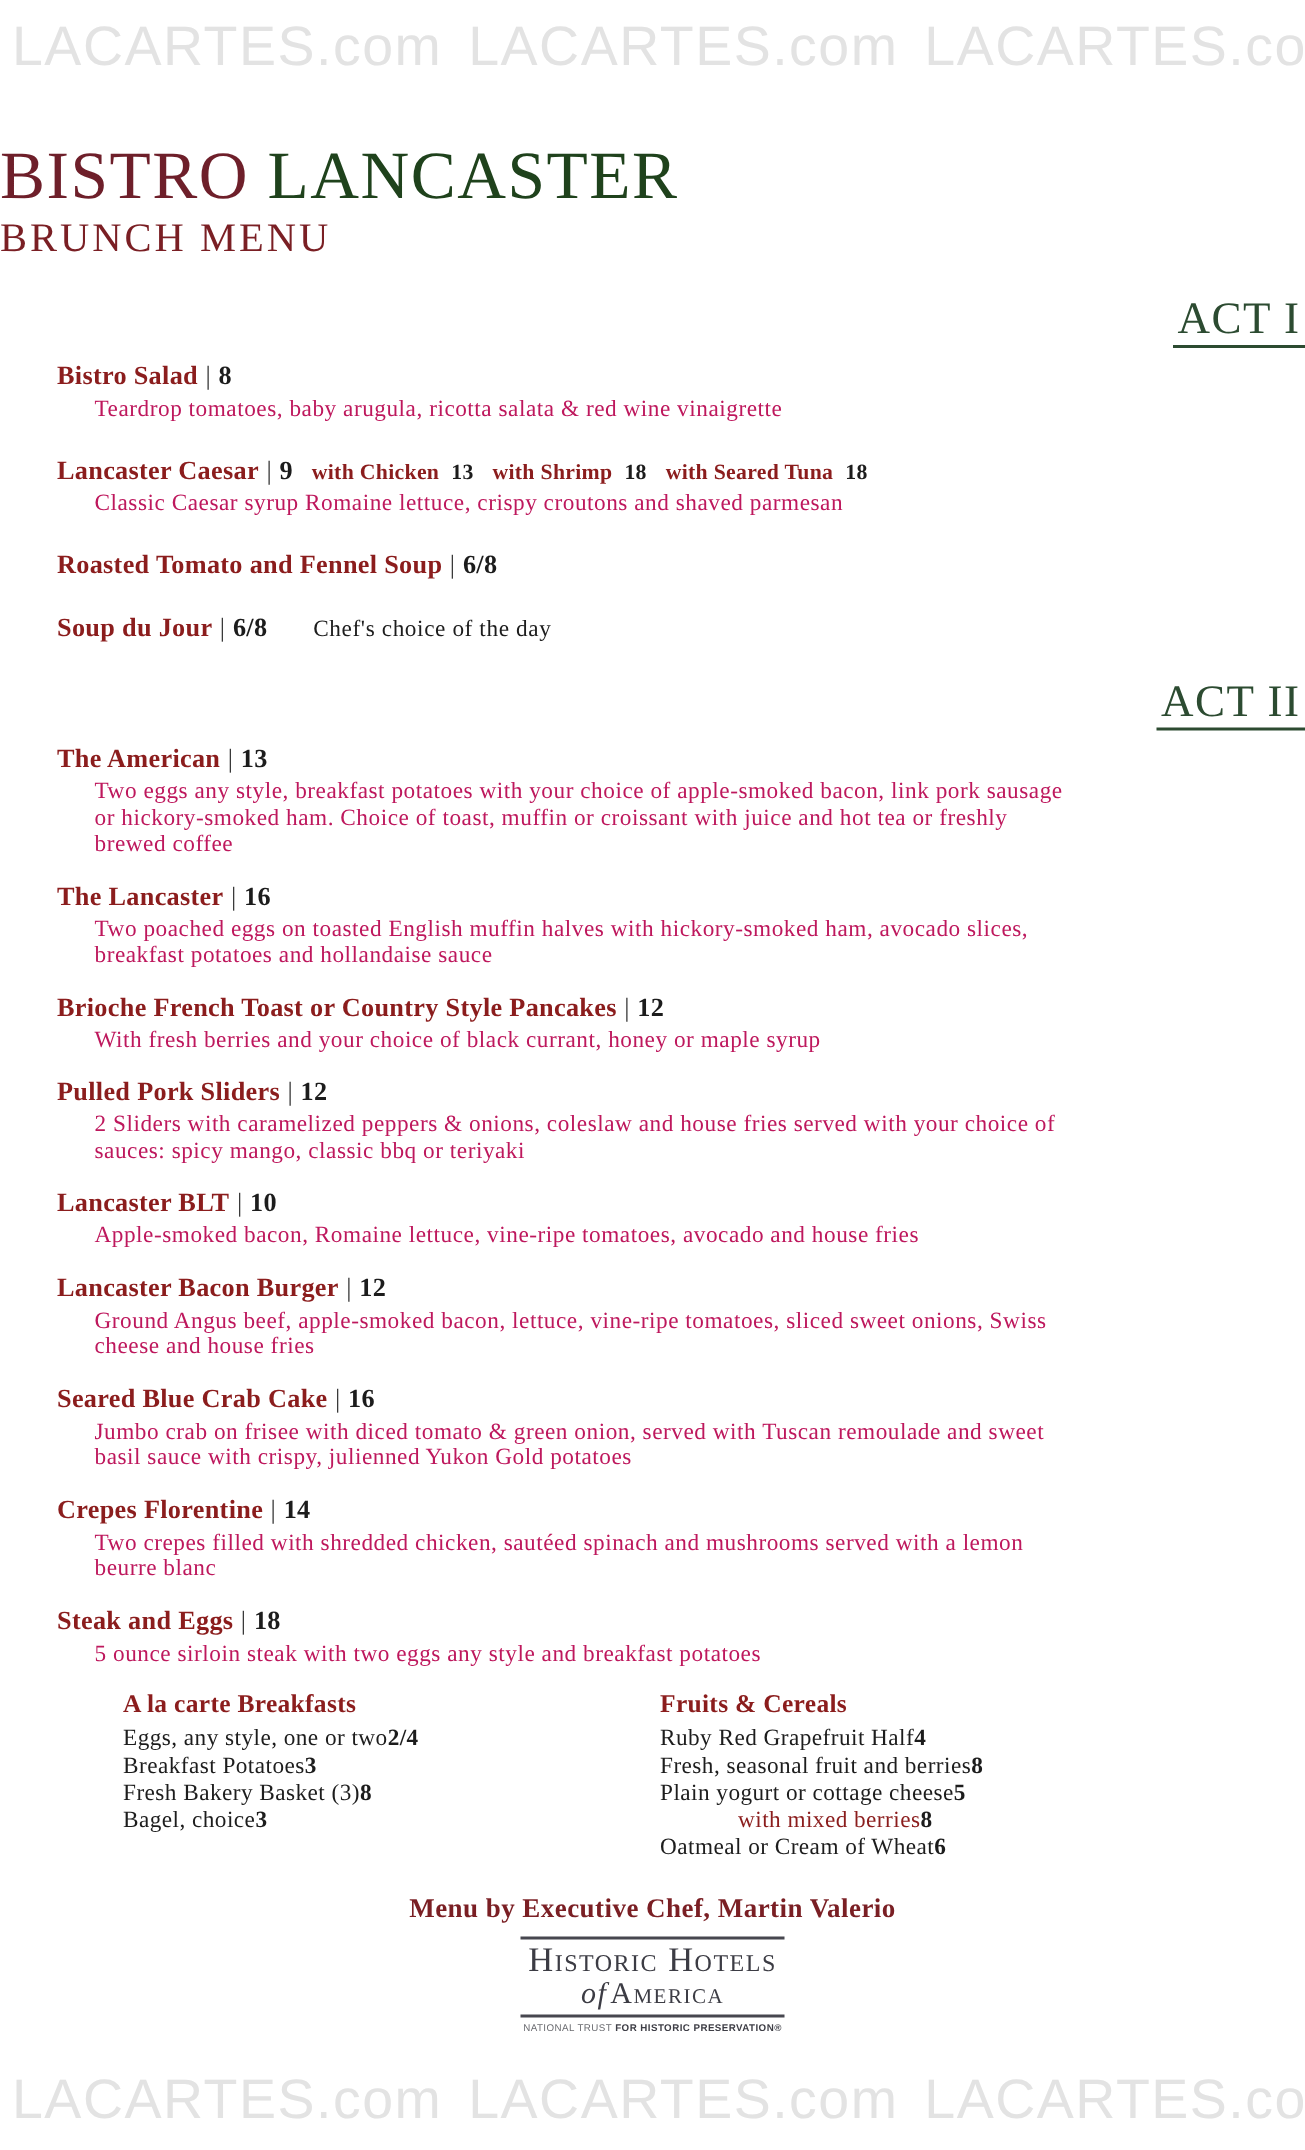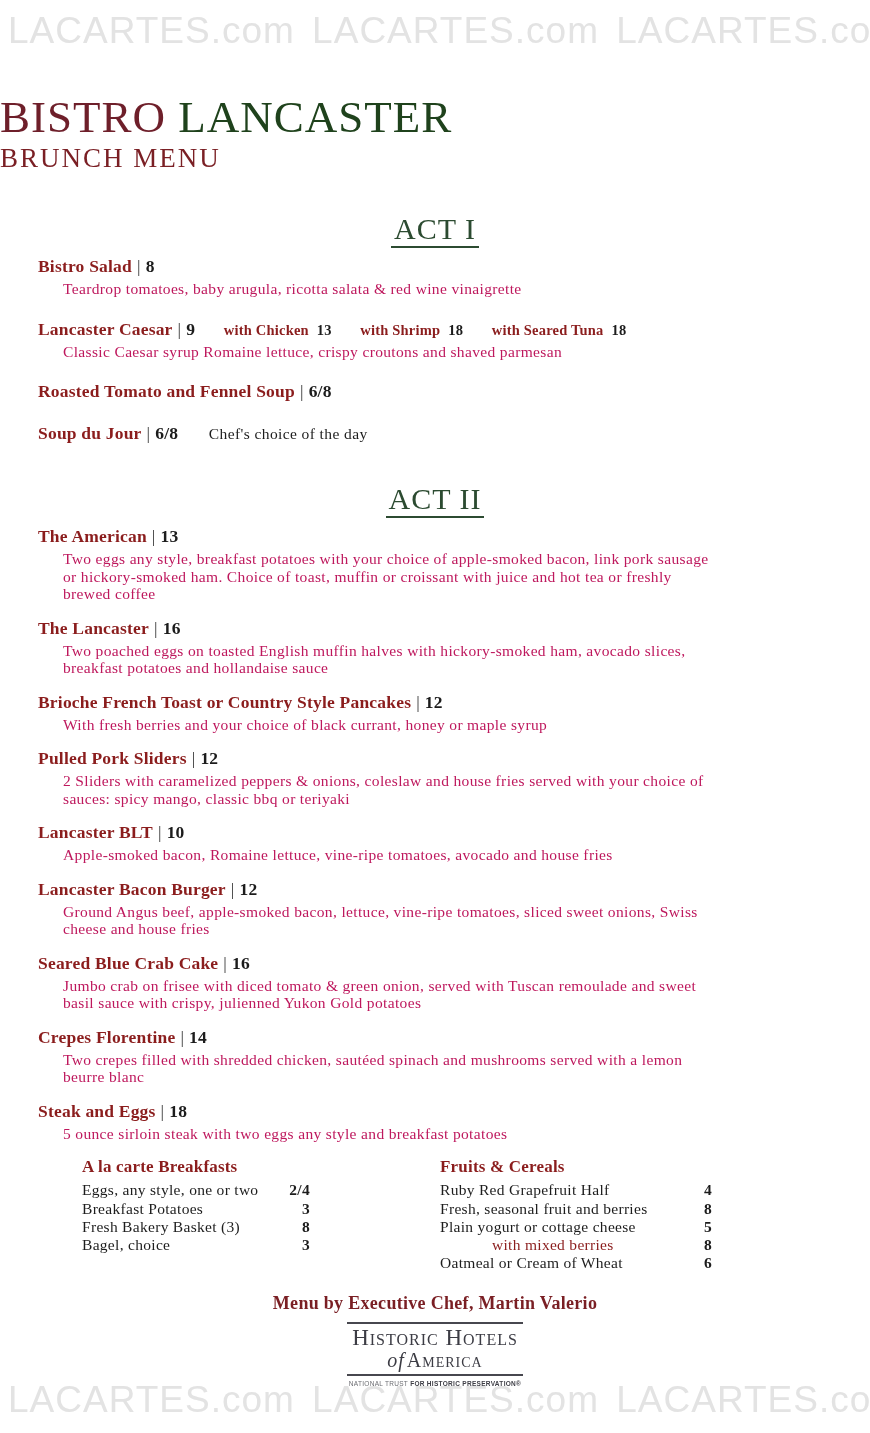--- a/index.html
+++ b/index.html
@@ -41,46 +41,46 @@
   .t-bistro { color: #6e1f2a; }
   .t-lancaster { color: #1f421c; }
   .subtitle {
     font-size: 27px;
     color: #7a1f24;
     letter-spacing: 2px;
     margin-top: 2px;
   }
 
   .act-heading {
-    text-align: center;
+    text-align: right;
     font-size: 30px;
     color: #2c4b31;
     letter-spacing: 1px;
-    margin: 38px 0 10px 0;
+    margin: 22px 0 10px 0;
     font-weight: 400;
   }
   .act-heading span {
     border-bottom: 2px solid #2c4b31;
     padding: 0 3px 1px 3px;
   }
 
   .menu-col { padding-left: 38px; width: 742px; }
 
   .item { margin-bottom: 21px; }
   .act2 .item { margin-bottom: 15px; }
   .item-head {
     font-size: 17.5px;
     line-height: 1.2;
     font-weight: bold;
     color: #8b1d1d;
     letter-spacing: 0.2px;
   }
   .sep { color: #3a3a3a; font-weight: 400; padding: 0 5px; }
   .pr { color: #1c1c1c; }
-  .extra { margin-left: 24px; font-size: 14.5px; }
+  .extra { margin-left: 8px; font-size: 14.5px; }
   .extra .xl { color: #8b1d1d; }
   .extra .xp { color: #1c1c1c; margin-left: 8px; }
   .inline-note {
     font-weight: 400;
     color: #1d1d1d;
     font-size: 15.5px;
     margin-left: 26px;
     letter-spacing: 0.4px;
   }
   .desc {
@@ -98,21 +98,21 @@
   .carte-col-right { width: 272px; }
   .carte-h {
     font-size: 17px;
     font-weight: bold;
     color: #8b1d1d;
     letter-spacing: 0.2px;
     margin-bottom: 4px;
   }
   .crow {
     display: flex;
-    justify-content: space-between;
+    justify-content: flex-start;
     font-size: 15.5px;
     line-height: 1.18;
     letter-spacing: 0.3px;
     color: #1d1d1d;
   }
   .crow .cp { font-weight: bold; color: #1c1c1c; }
   .crow.hl .ci { color: #8b1d1d; margin-left: 52px; }
 
   .chef {
     text-align: center;

